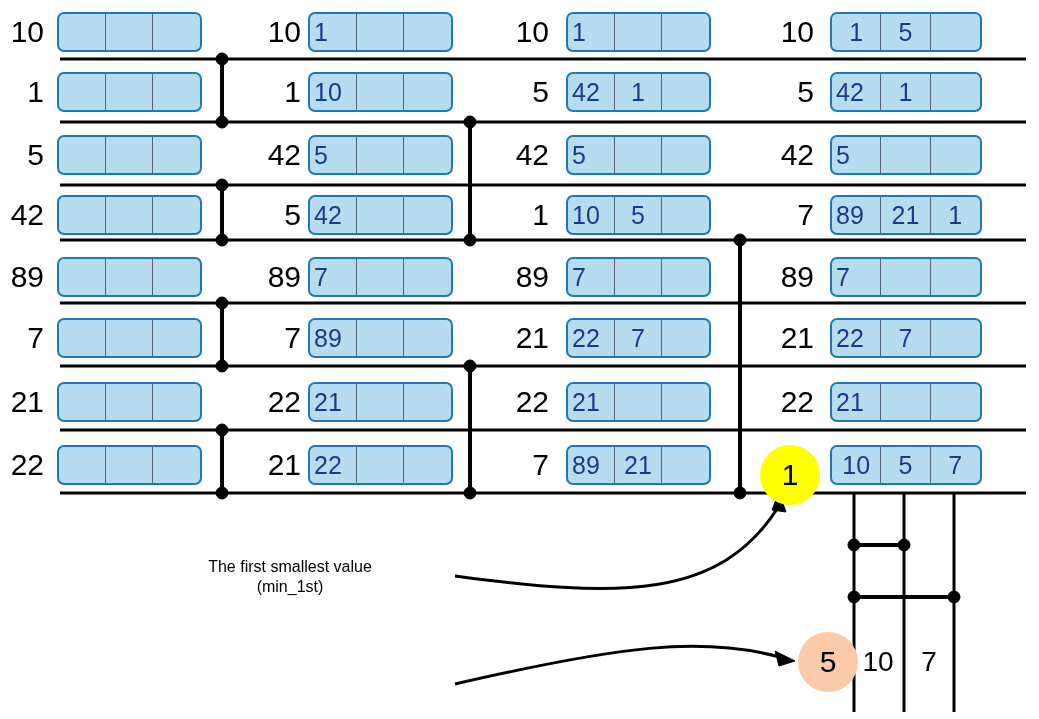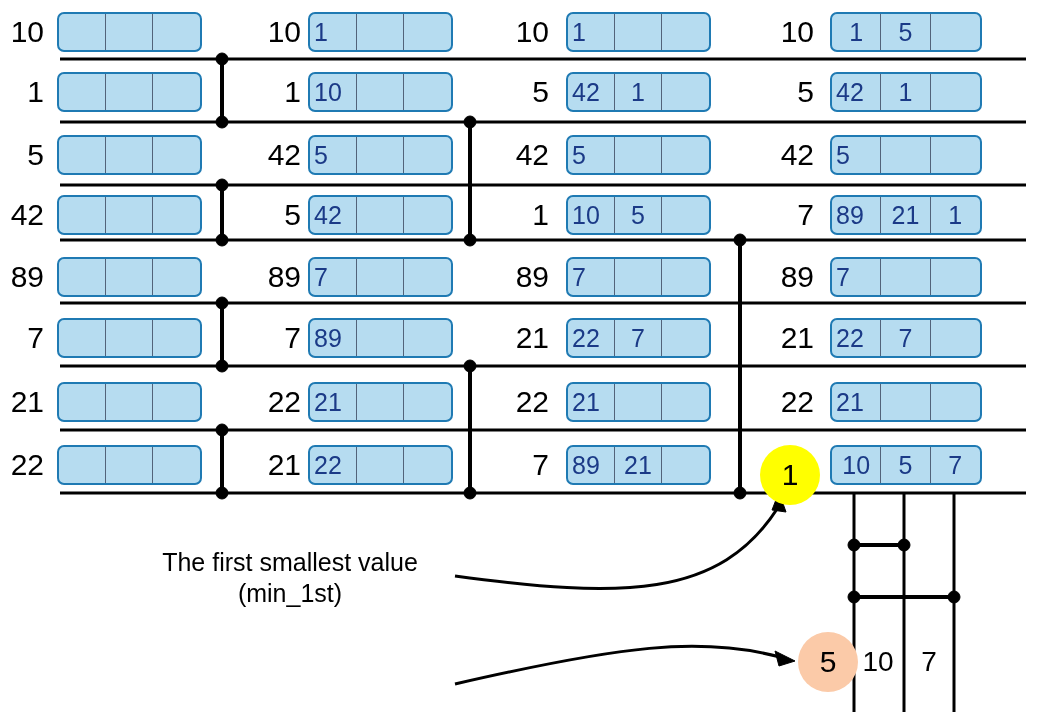--- a/index.html
+++ b/index.html
@@ -56,21 +56,21 @@
     display:flex;align-items:center;justify-content:center;
     font-size:30px;color:#000;
     transform:translate(-50%,-50%);
   }
   .circ.yellow{background:#ffff00;}
   .circ.peach{background:#fbcaa8;}
 
   
   .caption{
     position:absolute;
-    font-size:25px;
+    font-size:16px;
     color:#000000;
     text-align:center;
     line-height:1.22;
     white-space:pre-line;
     transform:translate(-50%,-50%);
   }
 
   
   .botlabel{
     position:absolute;

